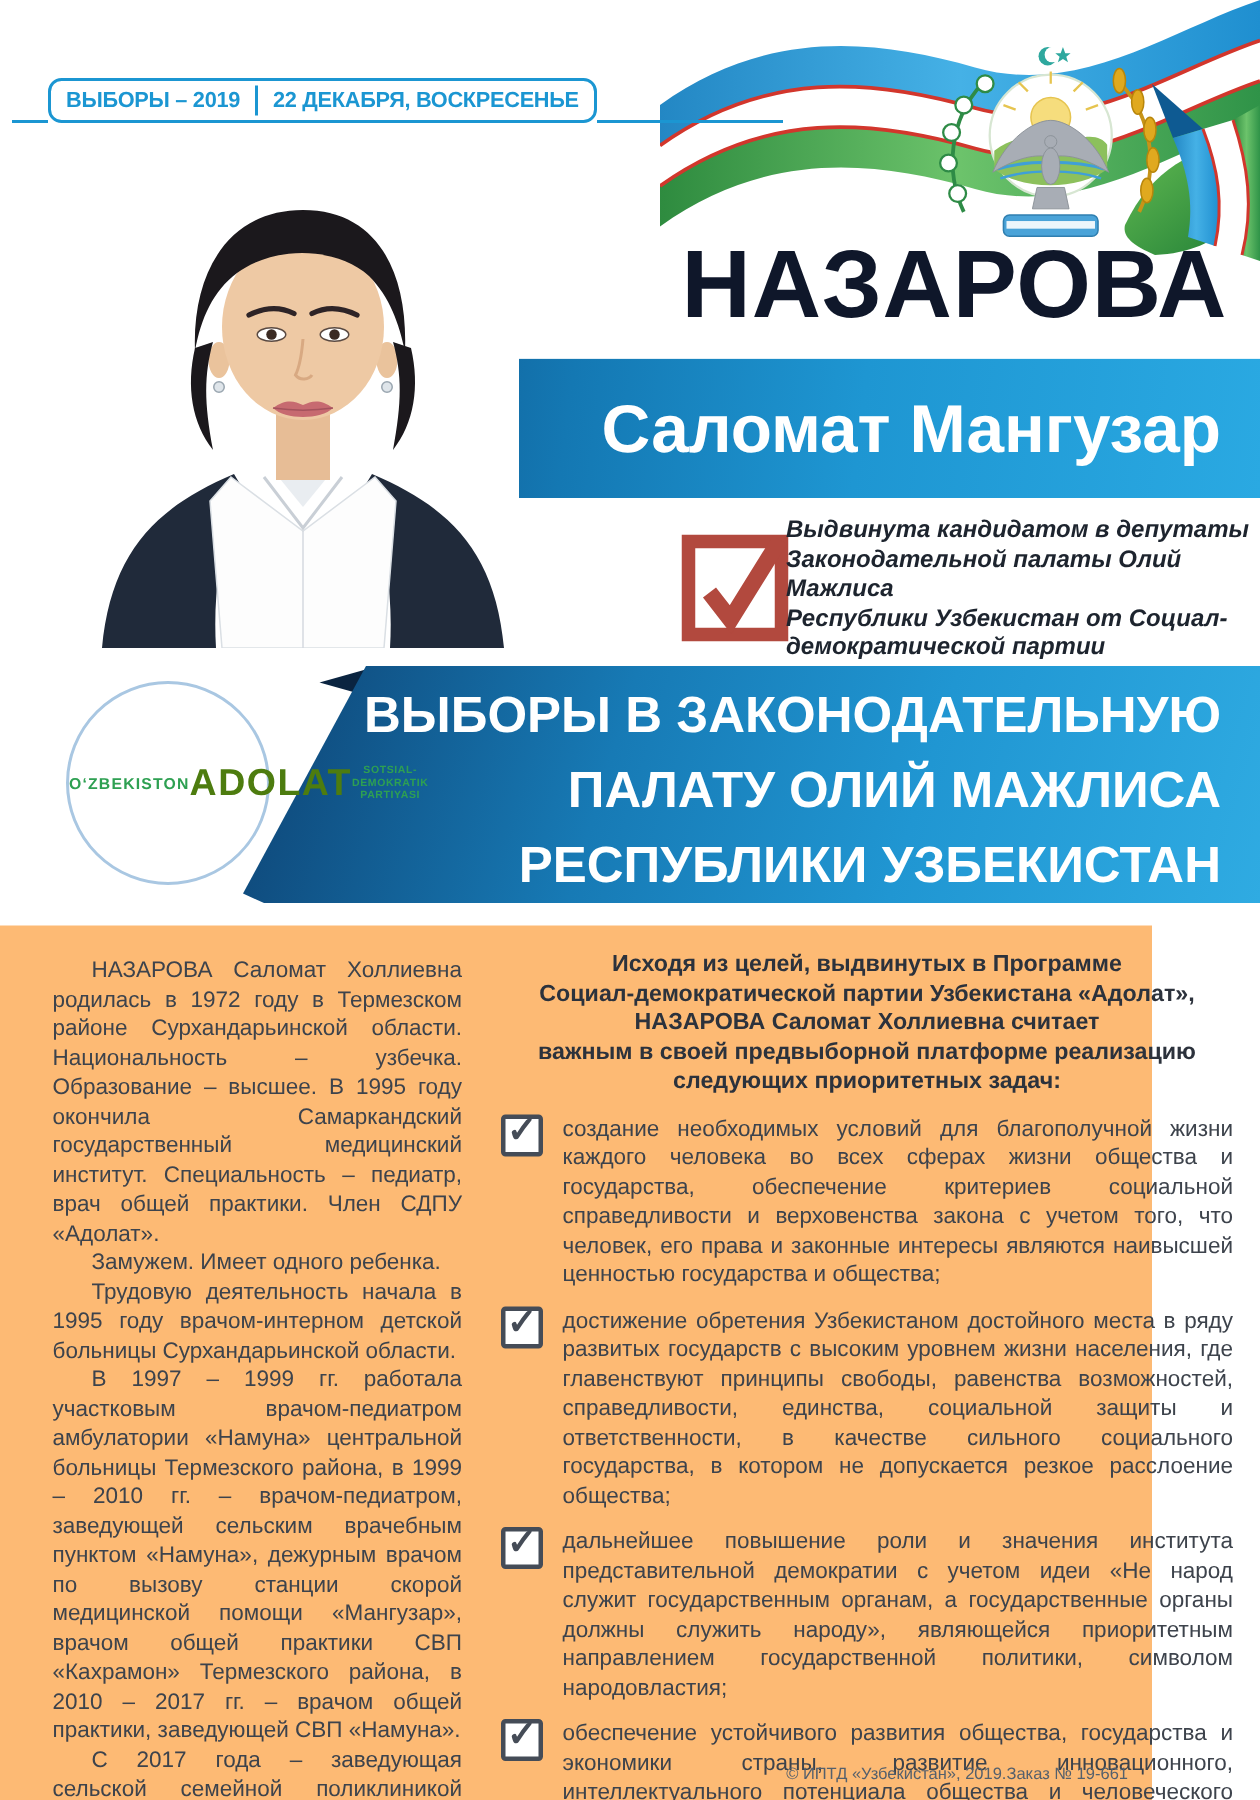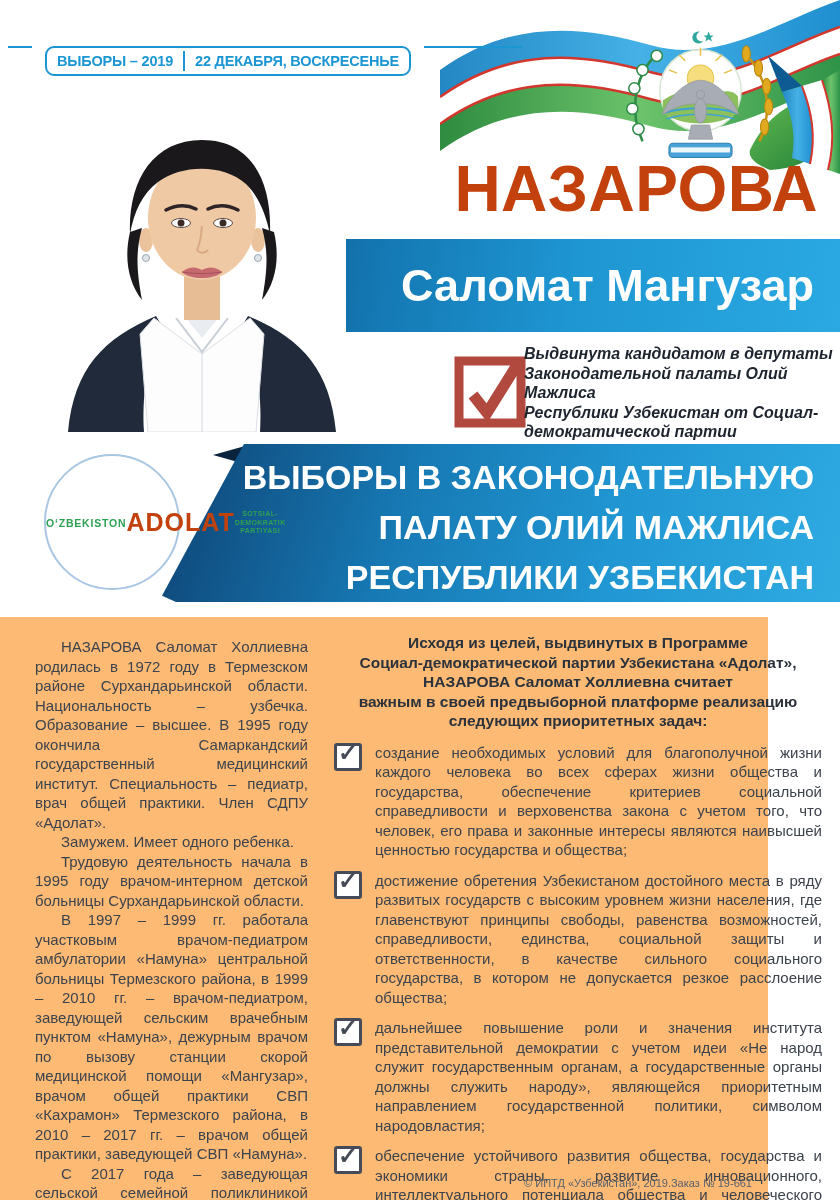--- a/index.html
+++ b/index.html
@@ -1,34 +1,34 @@
 <!DOCTYPE html>
 <html lang="ru"><head>
 <meta charset="utf-8">
 <style>
   html,body{margin:0;padding:0;background:#fff;}
   .poster{position:relative;width:840px;height:1200px;background:#ffffff;overflow:hidden;
           font-family:"Liberation Sans",sans-serif;}
 
   
-  .badge-row{position:absolute;left:8px;top:46px;width:514px;height:36px;display:flex;align-items:flex-start;z-index:6;gap:13px;}
+  .badge-row{position:absolute;left:8px;top:46px;width:514px;height:36px;display:flex;align-items:flex-end;z-index:6;}
   .rule{height:2px;background:#1b96d2;}
   .rule-l{width:24px;}
   .rule-r{flex:1;}
   .badge{display:flex;align-items:center;border:2.5px solid #1b96d2;border-radius:9px;background:#fff;padding:3px 0;}
   .badge span{padding:2px 10px;font-weight:bold;font-size:14.5px;letter-spacing:-0.2px;color:#1b96d2;white-space:nowrap;}
   .badge .sep{align-self:stretch;width:2px;background:#1b96d2;padding:0;}
 
   
   .ribbon{position:absolute;left:440px;top:0;width:400px;height:180px;z-index:1;}
   .emblem{position:absolute;left:612px;top:26px;width:178px;height:140px;z-index:2;}
 
   
   .surname{position:absolute;right:22px;top:152px;font-size:64px;font-weight:800;letter-spacing:.5px;
-           color:#c2410c;z-index:2;white-space:nowrap;}
+           color:#0f172a;z-index:2;white-space:nowrap;}
   .name-band{position:absolute;left:0;top:239px;width:840px;height:93px;z-index:2;
       background:linear-gradient(97deg,#0b2c50 0%,#0d4a7f 20%,#1478b3 45%,#1e96d2 68%,#2aa9e2 100%);
       clip-path:polygon(272px 0,100% 0,100% 100%,246px 100%);}
   .name-band .nm{display:block;text-align:right;padding-right:26px;line-height:93px;font-size:45px;
       font-weight:800;color:#fff;white-space:nowrap;}
 
   
   .photo{position:absolute;left:58px;top:118px;width:288px;height:314px;background:#fff;z-index:3;}
 
   
@@ -42,21 +42,21 @@
       clip-path:polygon(244px 0,100% 0,100% 100%,176px 100%,162px 96%);}
   .title-band .tb{display:block;text-align:right;padding:8px 26px 13px 0;font-size:34px;line-height:50px;
       font-weight:800;color:#fff;white-space:pre-line;margin-left:16px;}
   .band-fold{position:absolute;left:213px;top:446px;width:0;height:0;z-index:1;
       border-top:9px solid transparent;border-bottom:9px solid transparent;border-right:32px solid #0a2440;}
 
   
   .logo{position:absolute;left:44px;top:454px;width:136px;height:136px;border-radius:50%;background:#fff;
       border:2px solid #a9c7e2;z-index:4;display:flex;flex-direction:row;align-items:center;box-sizing:border-box;}
   .logo .country{font-size:10.5px;font-weight:bold;color:#2ea052;letter-spacing:.8px;margin-top:1px;}
-  .logo .pname{font-size:25px;font-weight:800;color:#c2410c;letter-spacing:1px;line-height:26px;}
+  .logo .pname{font-size:25px;font-weight:800;color:#4d7c0f;letter-spacing:1px;line-height:26px;}
   .logo .psub{font-size:7px;font-weight:bold;color:#2ea052;line-height:8.5px;text-align:center;white-space:pre-line;margin-top:2px;letter-spacing:.4px;}
 
   
   .content{position:absolute;left:0;top:617px;width:768px;height:596px;background:#fdba74;z-index:1;}
   .leftcol{position:absolute;left:35px;top:20px;width:273px;font-size:15px;line-height:19.5px;color:#3d434c;
       text-align:justify;}
   .leftcol p{margin:0;text-indent:26px;}
   .rightcol{position:absolute;left:334px;top:16px;width:488px;}
   .intro{font-size:15.5px;font-weight:bold;line-height:19.5px;text-align:center;color:#2c323c;
       white-space:pre-line;margin-bottom:12px;}

